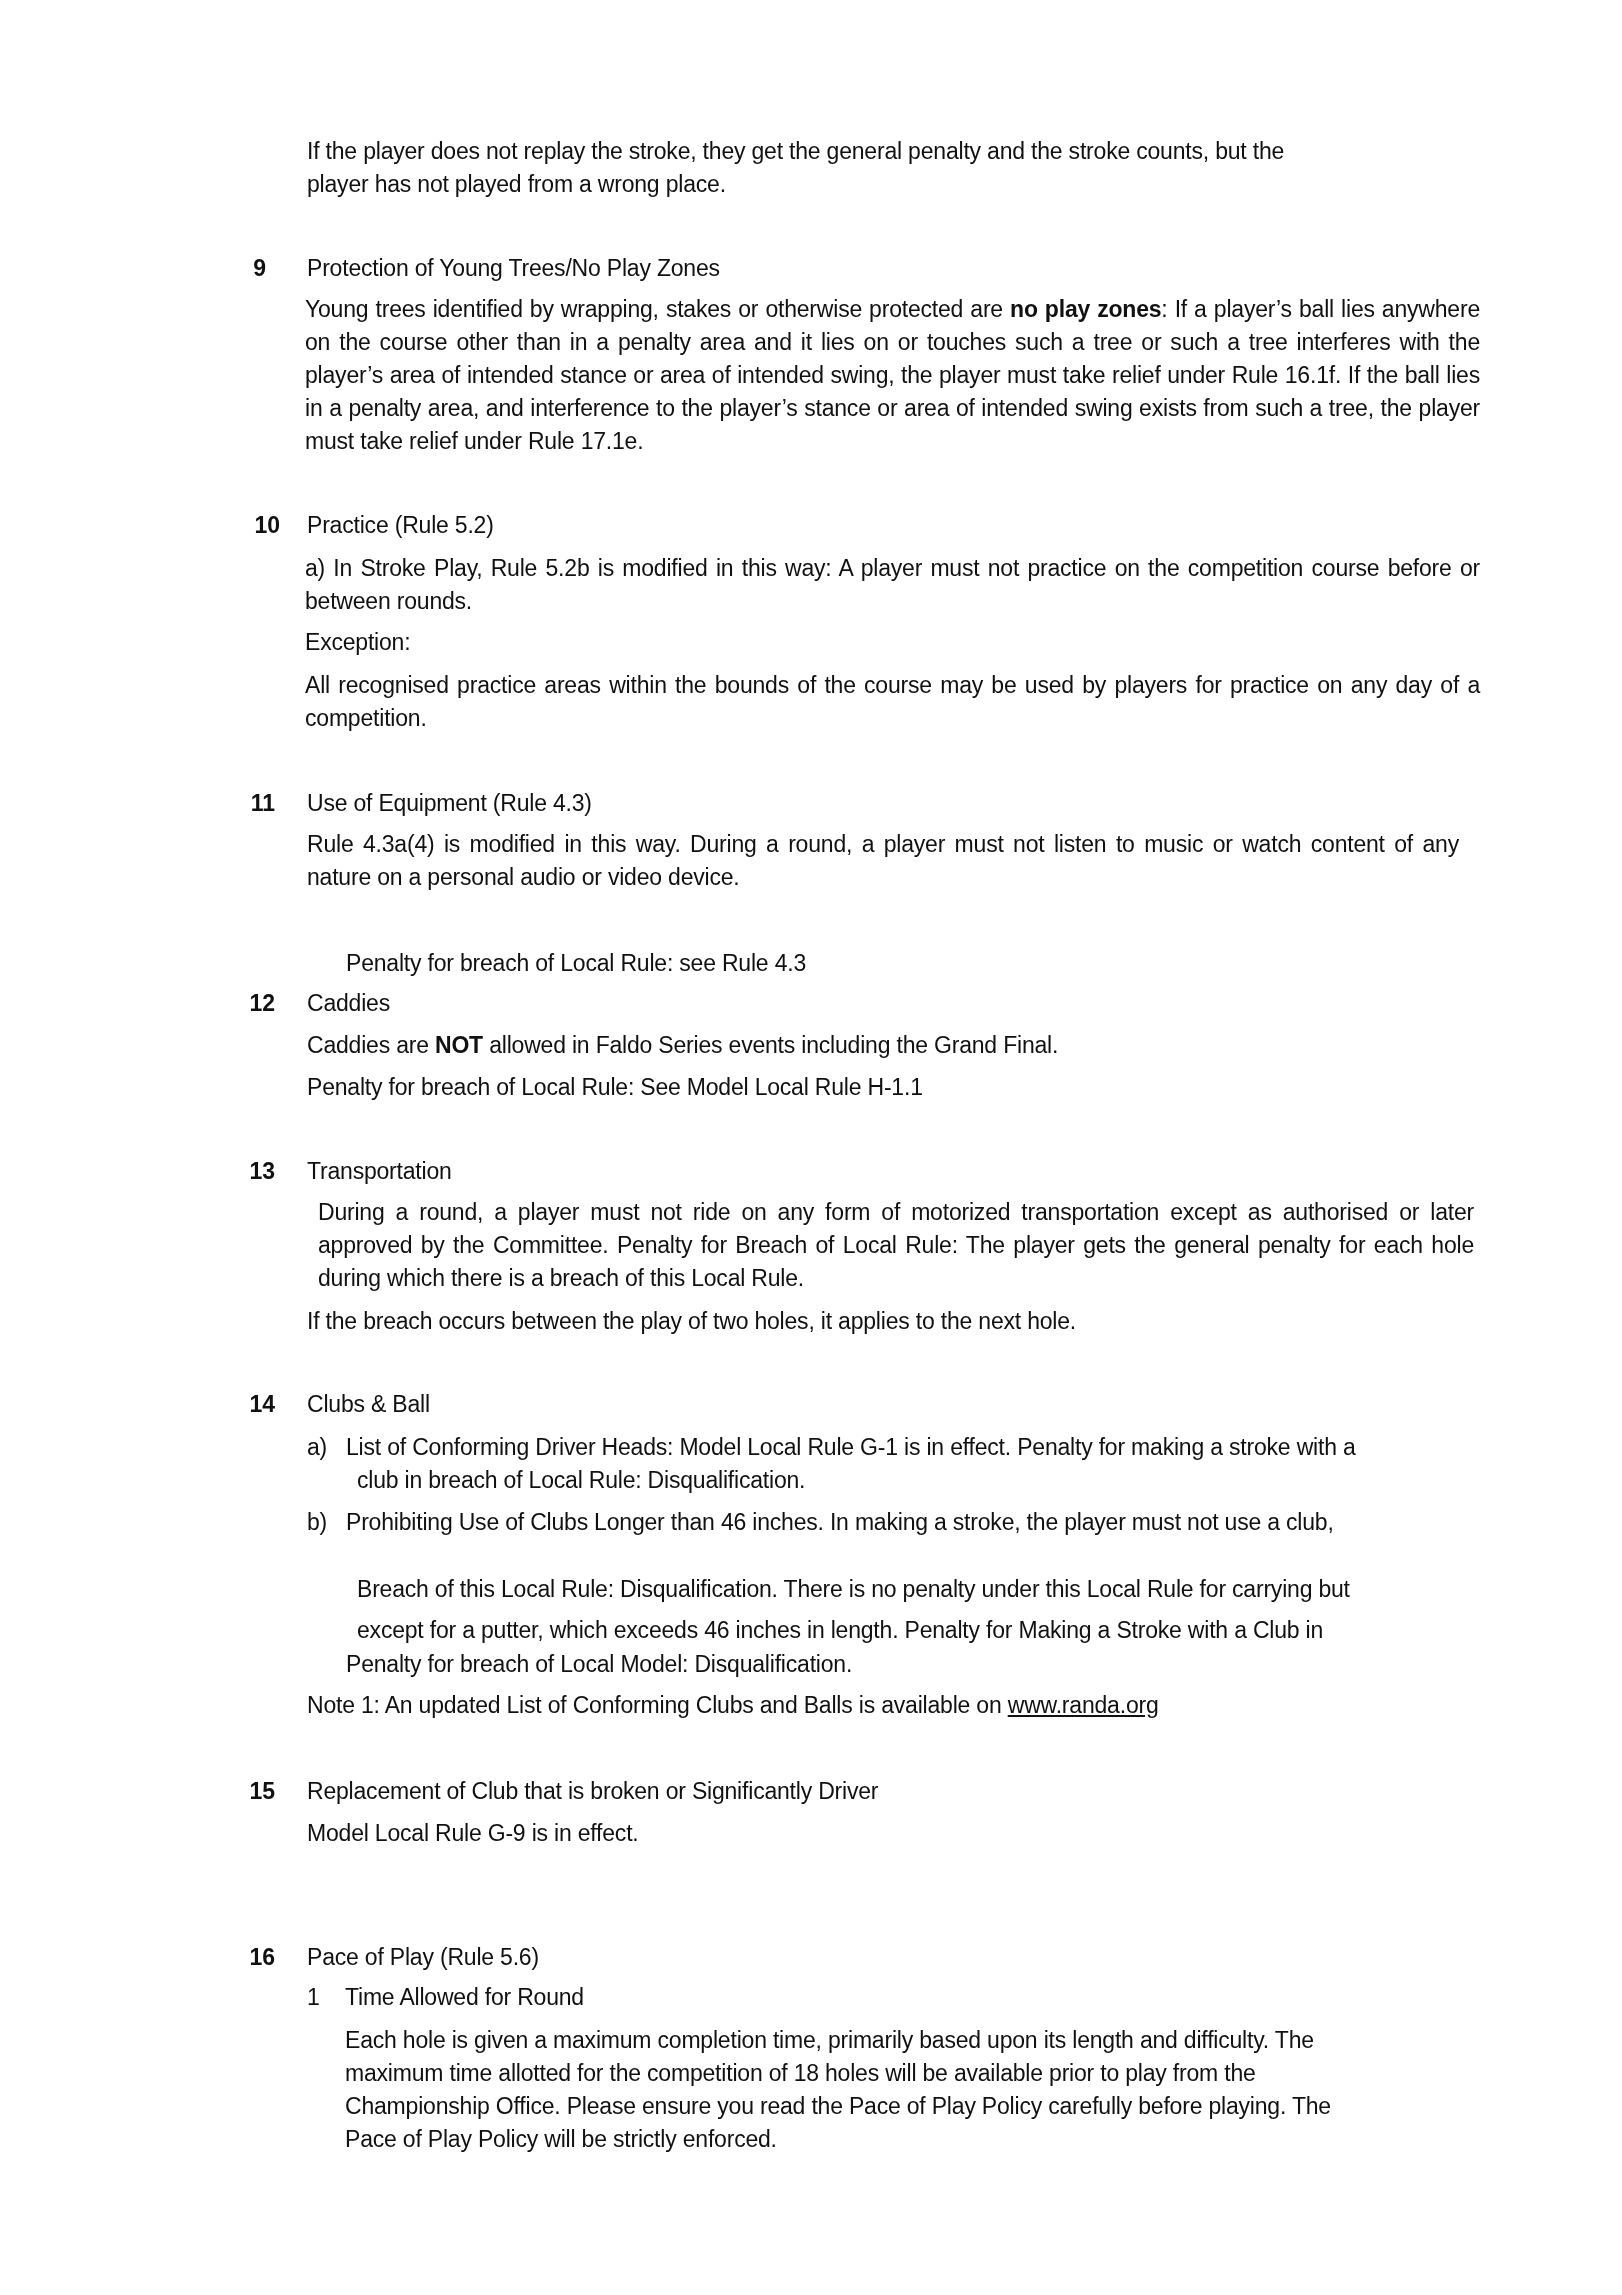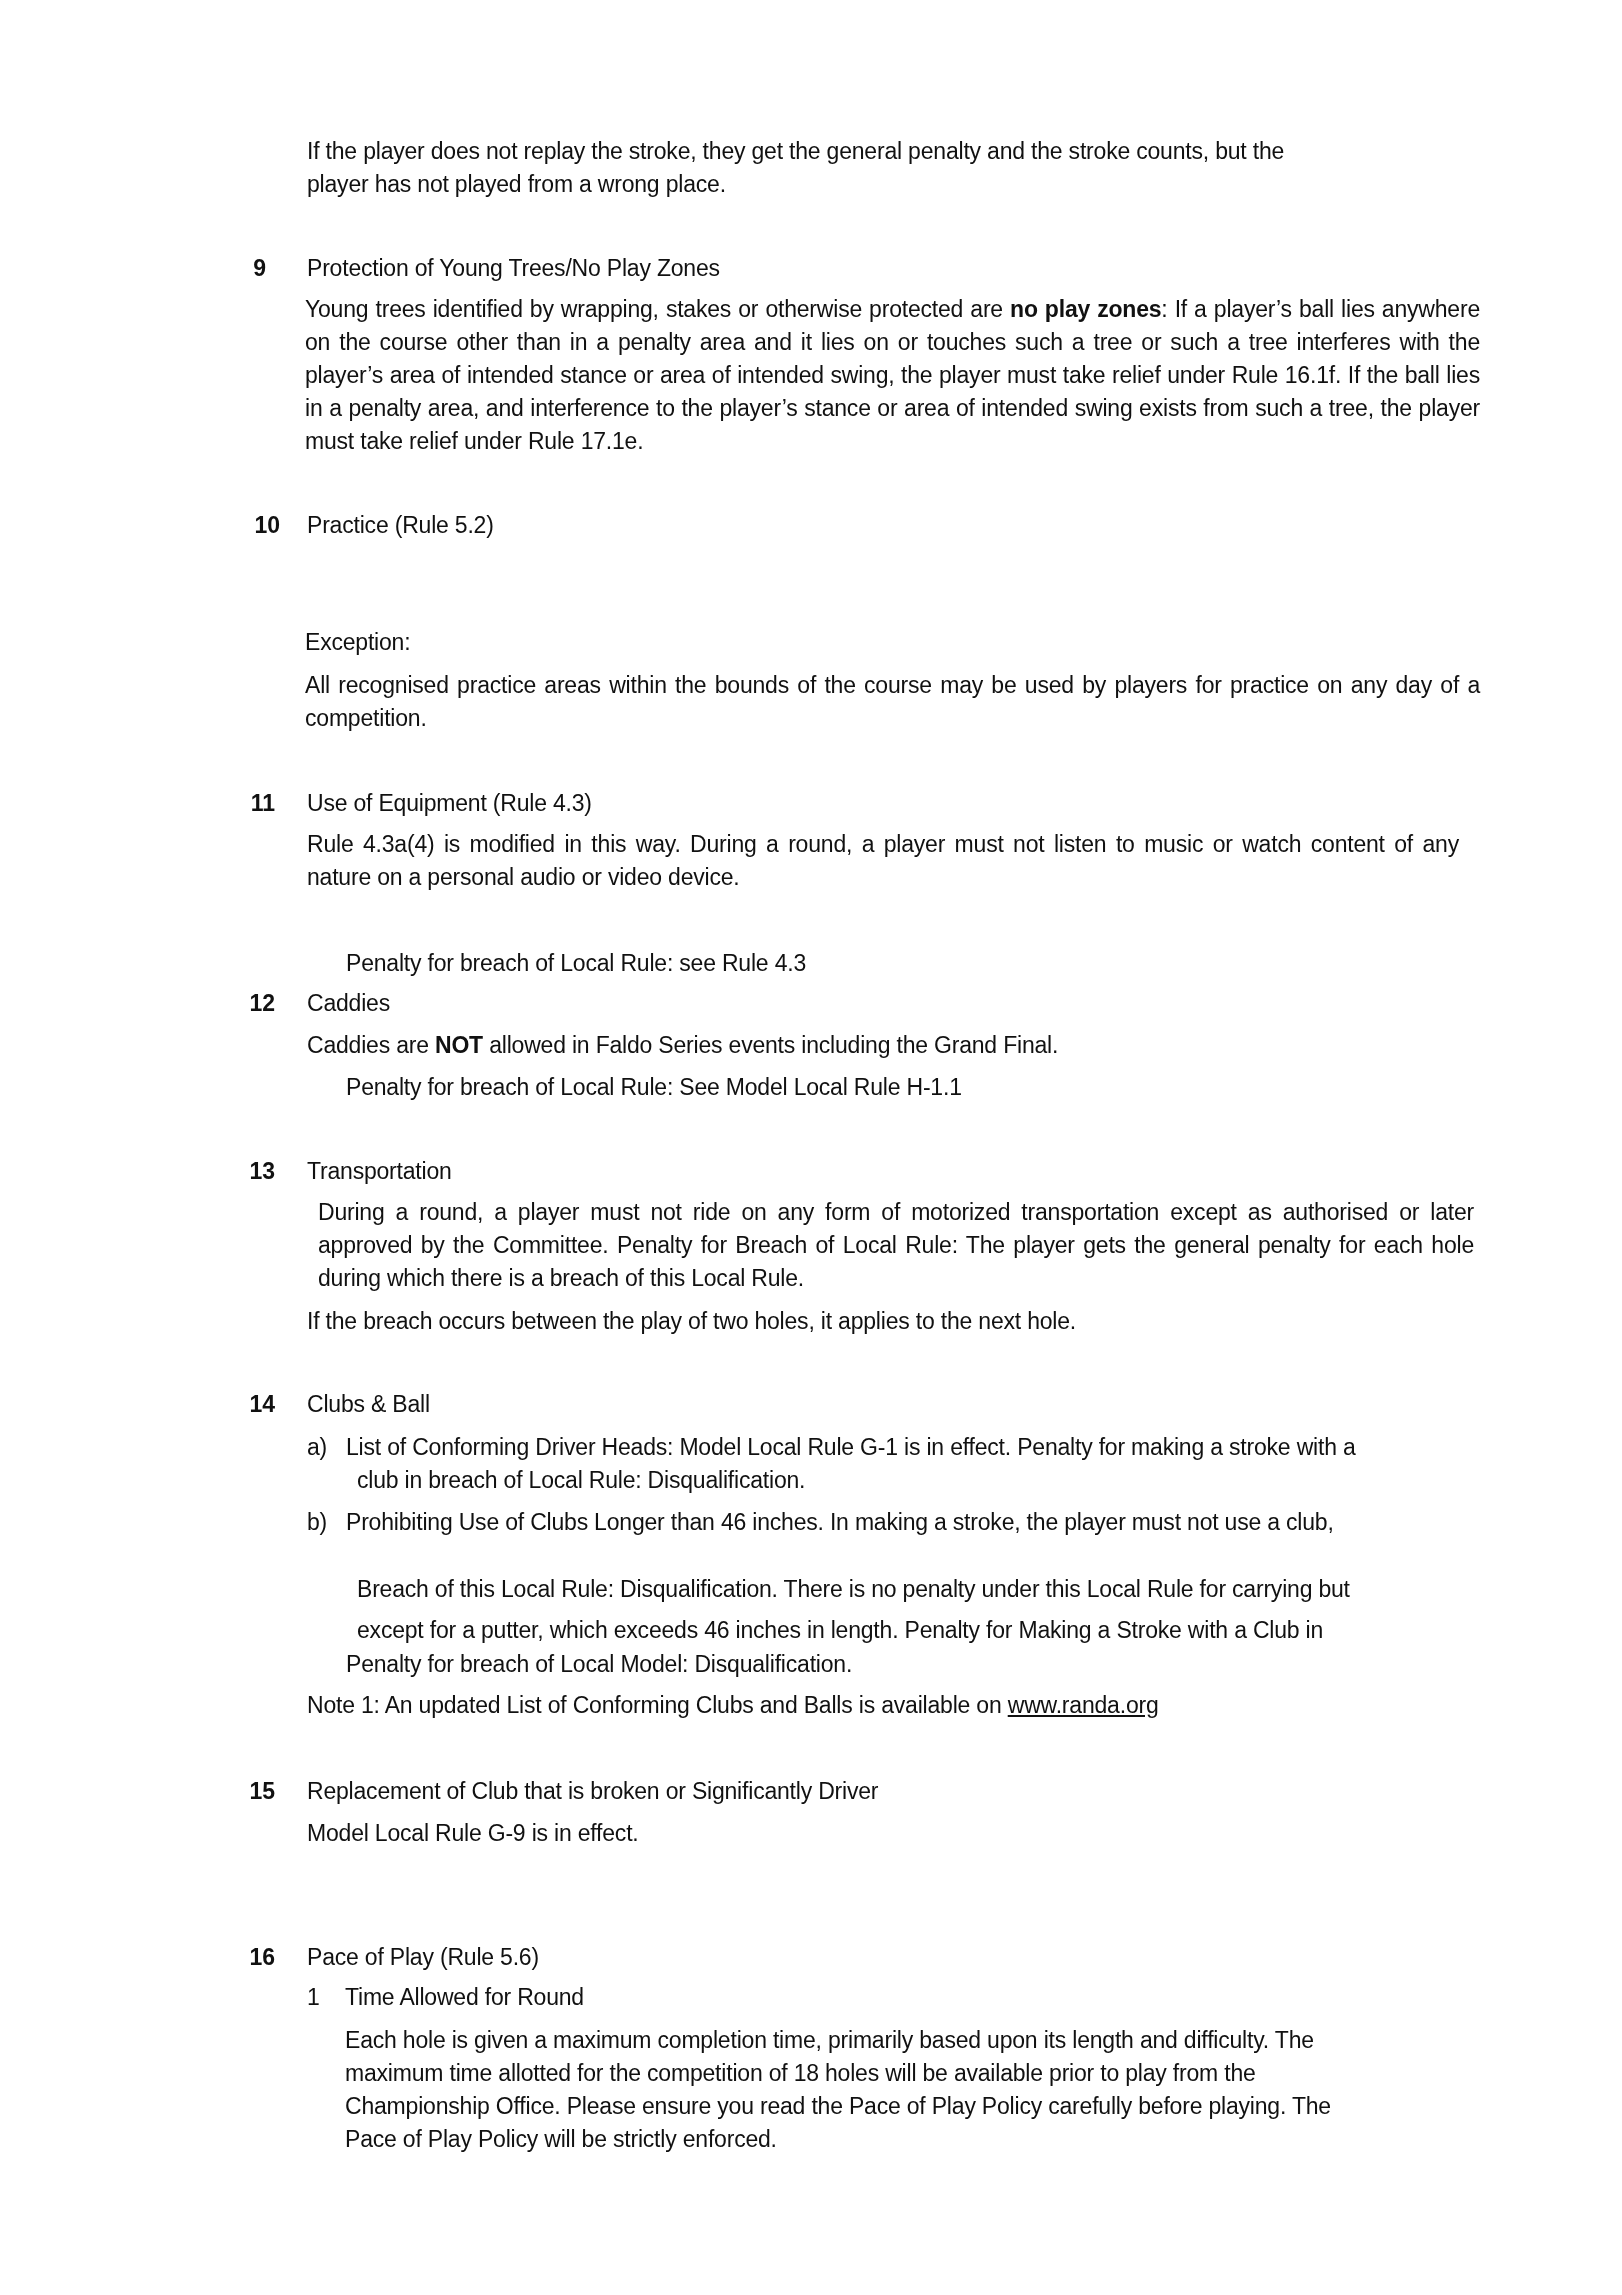--- a/index.html
+++ b/index.html
@@ -20,32 +20,33 @@
 
   <div class="t" style="left:307px; top:135px;">If the player does not replay the stroke, they get the general penalty and the stroke counts, but the</div>
   <div class="t" style="left:307px; top:168px;">player has not played from a wrong place.</div>
 
   <div class="num" style="left:217px; top:252px;">9</div>
   <div class="t b" style="left:307px; top:252px;">Protection of Young Trees/No Play Zones</div>
   <div class="t just" style="left:305px; top:293px; width:1175px;"><span>Young trees identified by wrapping, stakes or otherwise protected are </span><b>no play zones</b><span>: If a player’s ball lies anywhere on the course other than in a penalty area and it lies on or touches such a tree or such a tree interferes with the player’s area of intended stance or area of intended swing, the player must take relief under Rule 16.1f. If the ball lies in a penalty area, and interference to the player’s stance or area of intended swing exists from such a tree, the player must take relief under Rule 17.1e.</span></div>
 
   <div class="num" style="left:231px; top:509px;">10</div>
   <div class="t b" style="left:307px; top:509px;">Practice (Rule 5.2)</div>
+  <div class="t just" style="left:305px; top:552px; width:1175px;">a) In Stroke Play, Rule 5.2b is modified in this way: A player must not practice on the competition course before or between rounds.</div>
   <div class="t" style="left:305px; top:626px;">Exception:</div>
   <div class="t just" style="left:305px; top:669px; width:1175px;">All recognised practice areas within the bounds of the course may be used by players for practice on any day of a competition.</div>
 
   <div class="num" style="left:226px; top:787px;">11</div>
   <div class="t b" style="left:307px; top:787px;">Use of Equipment (Rule 4.3)</div>
   <div class="t just" style="left:307px; top:828px; width:1152px;">Rule 4.3a(4) is modified in this way. During a round, a player must not listen to music or watch content of any nature on a personal audio or video device.</div>
   <div class="t" style="left:346px; top:903px;margin-top:44px;">Penalty for breach of Local Rule: see Rule 4.3</div>
 
   <div class="num" style="left:226px; top:987px;">12</div>
   <div class="t b" style="left:307px; top:987px;">Caddies</div>
   <div class="t" style="left:307px; top:1029px;"><span>Caddies are </span><b>NOT</b><span> allowed in Faldo Series events including the Grand Final.</span></div>
-  <div class="t" style="left:307px; top:1071px;margin-left:39px;">Penalty for breach of Local Rule: See Model Local Rule H-1.1</div>
+  <div class="t" style="left:307px; top:1071px;">Penalty for breach of Local Rule: See Model Local Rule H-1.1</div>
 
   <div class="num" style="left:226px; top:1155px;">13</div>
   <div class="t b" style="left:307px; top:1155px;">Transportation</div>
   <div class="t just" style="left:318px; top:1196px; width:1156px;">During a round, a player must not ride on any form of motorized transportation except as authorised or later approved by the Committee. Penalty for Breach of Local Rule: The player gets the general penalty for each hole during which there is a breach of this Local Rule.</div>
   <div class="t" style="left:307px; top:1305px;">If the breach occurs between the play of two holes, it applies to the next hole.</div>
 
   <div class="num" style="left:226px; top:1388px;">14</div>
   <div class="t b" style="left:307px; top:1388px;">Clubs &amp; Ball</div>
 
   <div class="t" style="left:307px; top:1431px;">a)</div>

